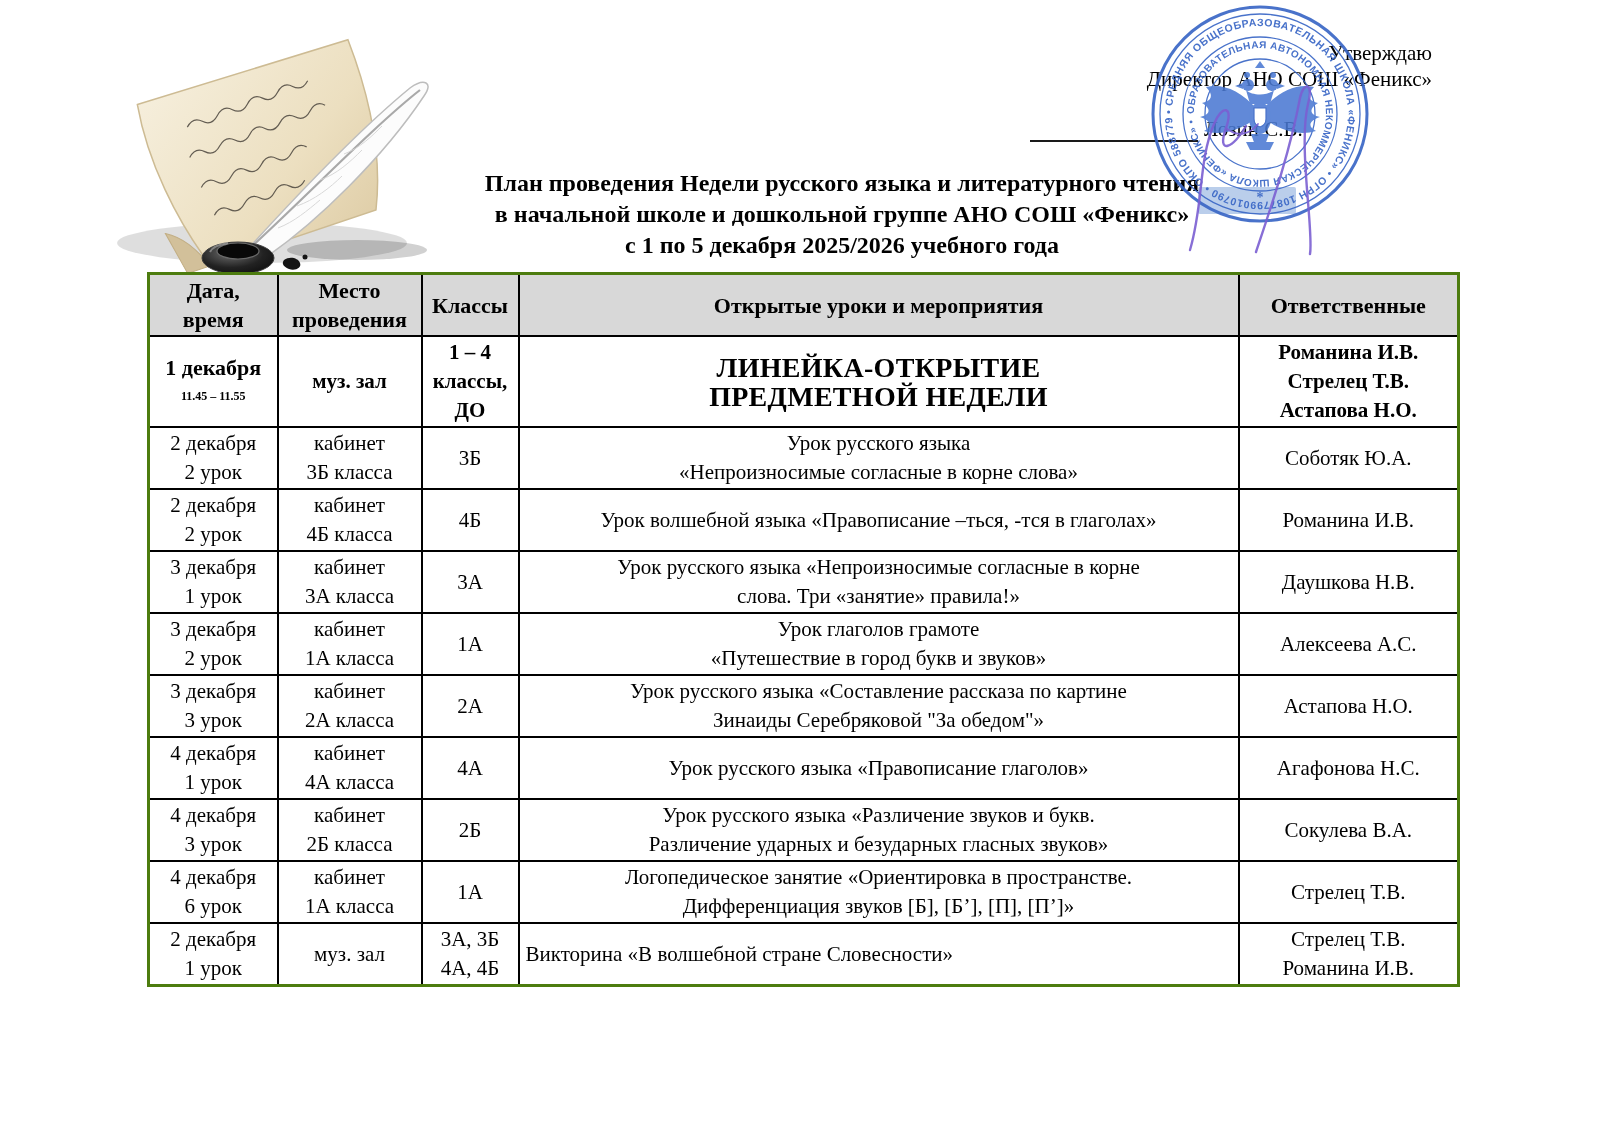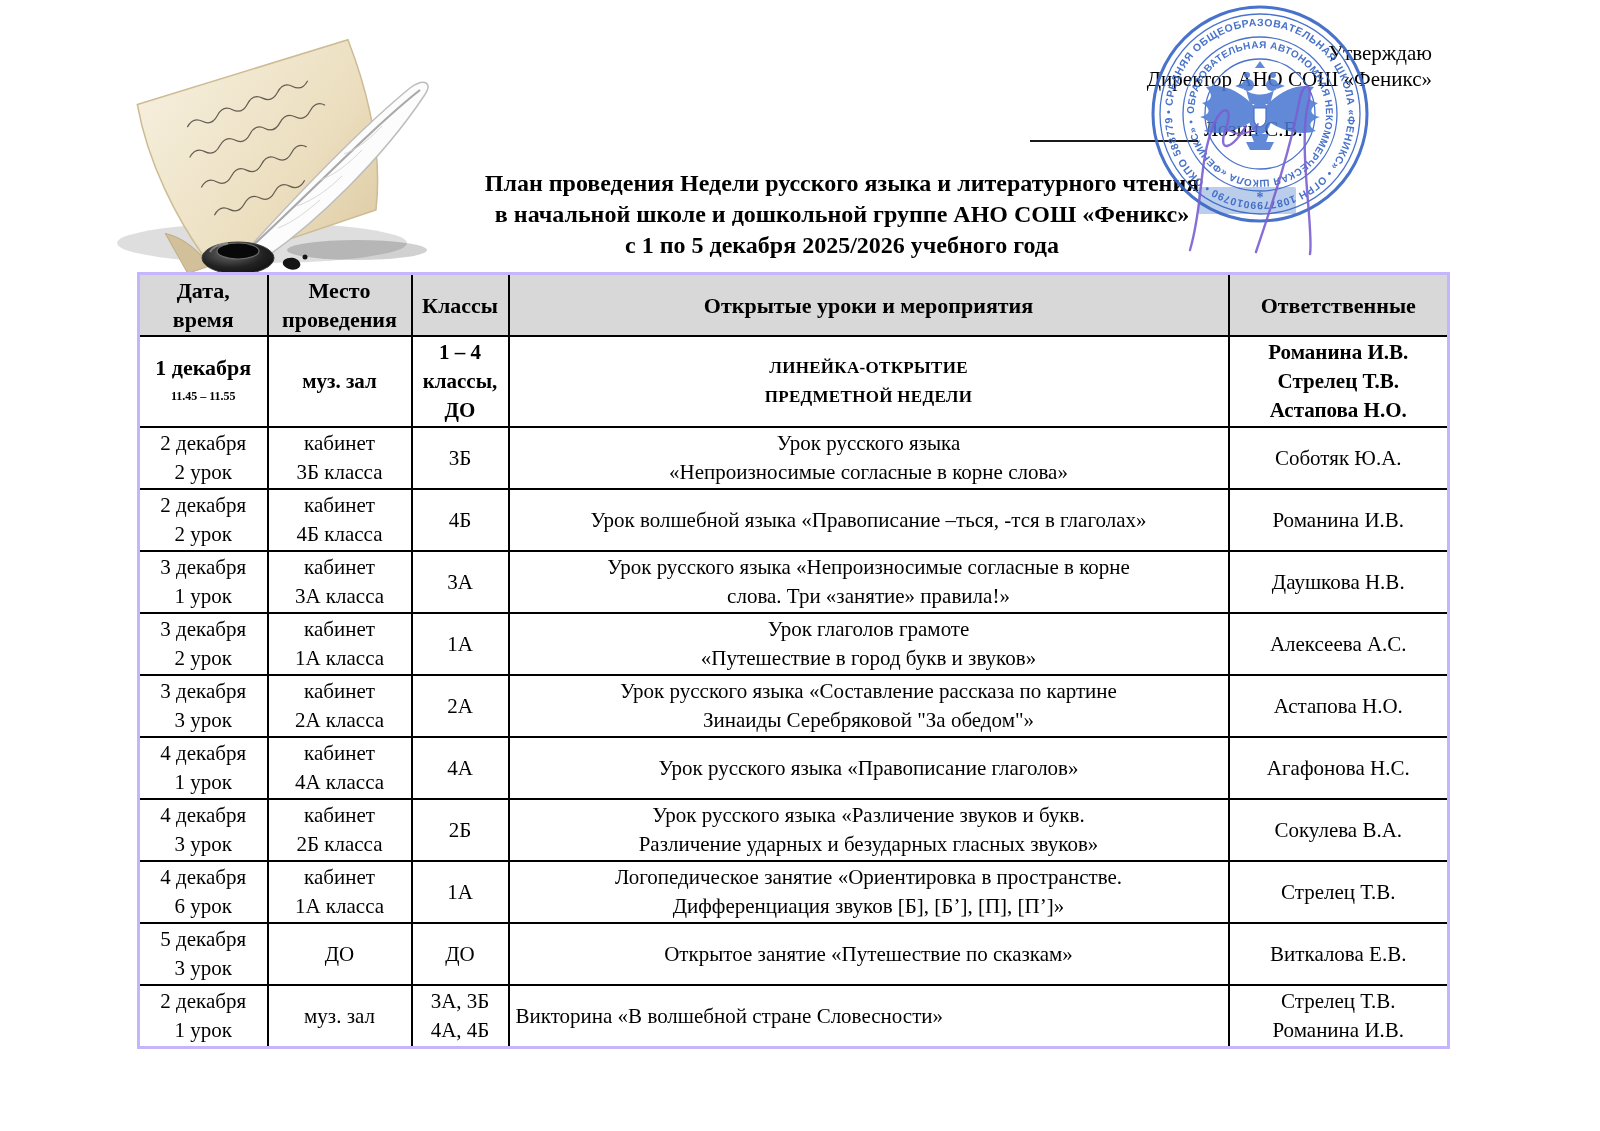--- a/index.html
+++ b/index.html
@@ -21,32 +21,32 @@
     position:absolute;left:280px;top:168px;width:1124px;
     text-align:center;font-weight:bold;font-size:24px;line-height:31px;
   }
   
   .scan-patch{position:absolute;left:1198px;top:187px;width:98px;height:27px;
     background:#aec5e8;opacity:.85;border-radius:2px;}
   .stamp{position:absolute;left:1150px;top:4px;width:220px;height:220px;opacity:.92;}
   .signature-scribble{position:absolute;left:1138px;top:42px;width:235px;height:220px;}
   
   table.schedule{
-    position:absolute;left:137px;top:272px;width:1310px;
-    border-collapse:collapse;border:3px solid #c4b5fd;table-layout:fixed;
+    position:absolute;left:147px;top:272px;width:1310px;
+    border-collapse:collapse;border:3px solid #4d7c0f;table-layout:fixed;
   }
   .schedule th,.schedule td{
     border:2px solid #000;vertical-align:middle;text-align:center;
     padding:1px 6px;font-size:21px;line-height:29px;overflow:hidden;
   }
   .schedule thead th{background:#d8d8d8;font-weight:bold;font-size:22px;height:58px;}
   .schedule tbody tr{height:58px;}
   .schedule tbody tr.row-featured{height:89px;}
   .row-featured td{font-weight:bold;}
-  .row-featured .event-cell{font-size:17px;letter-spacing:.3px;border-radius:26px;}
+  .row-featured .event-cell{font-size:28px;letter-spacing:.3px;border-radius:26px;}
   .row-featured .date-cell div:nth-child(1){font-size:22px;}
   .row-featured .date-cell div:nth-child(2){font-size:12px;}
   td.left-align{text-align:left;border-radius:22px;}
 </style>
 </head>
 <body>
 
 <svg class="illustration" viewBox="0 0 370 240">
   <defs>
     <linearGradient id="parch" x1="0" y1="0" x2="1" y2="1">
@@ -372,38 +372,20 @@
         <td class="event-cell">
           <div>Логопедическое занятие «Ориентировка в пространстве.</div>
           <div>Дифференциация звуков [Б], [Б’], [П], [П’]»</div>
         </td>
         <td class="responsible-cell">
           <div>Стрелец Т.В.</div>
         </td>
       </tr>
       <tr>
         <td class="date-cell">
-          <div>5 декабря</div>
-          <div>3 урок</div>
-        </td>
-        <td class="place-cell">
-          <div>ДО</div>
-        </td>
-        <td class="classes-cell">
-          <div>ДО</div>
-        </td>
-        <td class="event-cell">
-          <div>Открытое занятие «Путешествие по сказкам»</div>
-        </td>
-        <td class="responsible-cell">
-          <div>Виткалова Е.В.</div>
-        </td>
-      </tr>
-      <tr>
-        <td class="date-cell">
           <div>2 декабря</div>
           <div>1 урок</div>
         </td>
         <td class="place-cell">
           <div>муз. зал</div>
         </td>
         <td class="classes-cell">
           <div>3А, 3Б</div>
           <div>4А, 4Б</div>
         </td>

